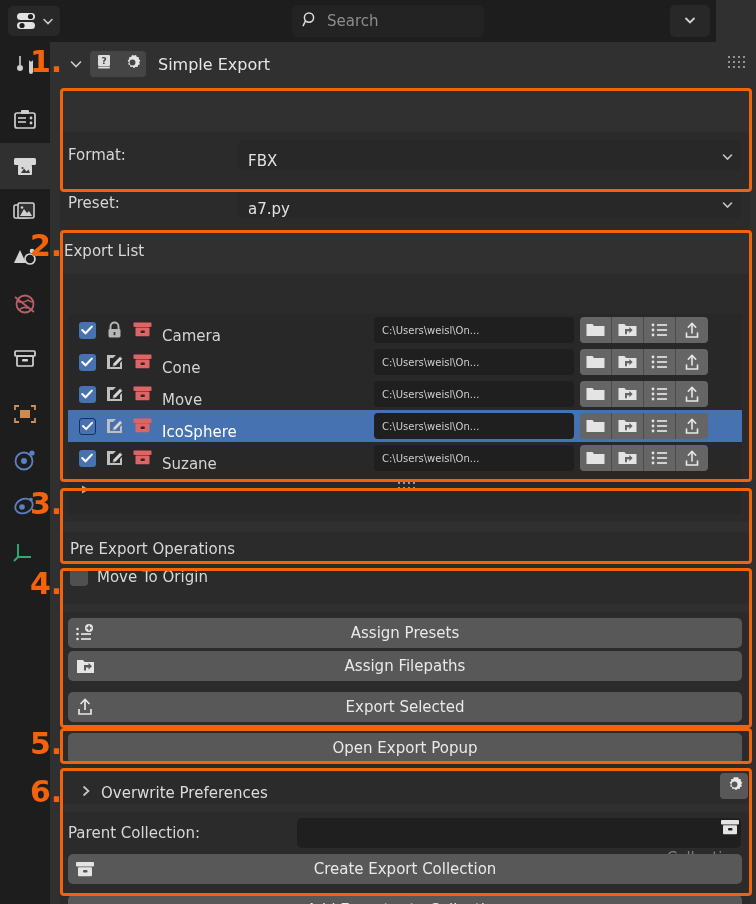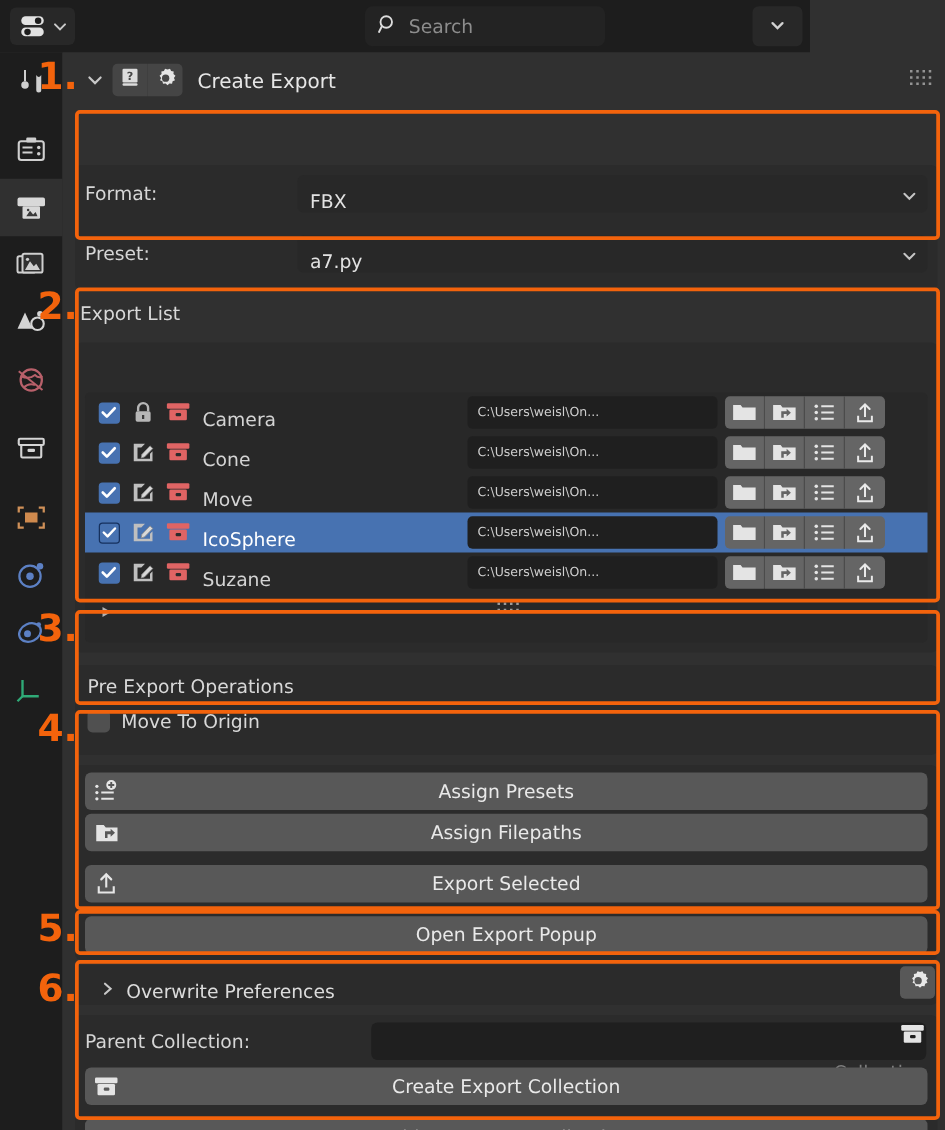--- a/index.html
+++ b/index.html
@@ -6,21 +6,21 @@
   html, body {
     width: 756px; height: 904px;
     background: #181818;
     font-family: "DejaVu Sans", "Liberation Sans", sans-serif;
     overflow: hidden;
   }
   #app { position: relative; width: 756px; height: 904px; background: #303030; }
 
   
   .topbar {
-    position: absolute; left: 0; top: 0; width: 648px; height: 42px;
+    position: absolute; left: 0; top: 0; width: 716px; height: 42px;
     background: #1d1d1d; display: flex; align-items: center;
   }
   .editor-select {
     margin-left: 8px; height: 30px; padding: 0 6px 0 8px;
     background: #282828; border-radius: 5px;
     display: flex; align-items: center; gap: 4px;
   }
   .ed-icon { width: 22px; height: 20px; display: block; }
   .chev-sm { width: 12px; height: 12px; display: block; }
 
@@ -361,21 +361,21 @@
         </span>
       </div>
       <div class="hdr-btn right" style="margin-left:-6px">
         <span>
           <svg width="19" height="19" viewBox="0 0 20 20">
             <path fill="#e4e4e4" d="M10 1.2 l1.6 1.5 2.1-.6 .9 2 2.2 .3 -.2 2.2 1.7 1.4 -1.3 1.8 .9 2 -2 .9 -.5 2.1 -2.2-.2 -1.6 1.5 -1.6-1.5 -2.2 .2 -.5-2.1 -2-.9 .9-2 -1.3-1.8 1.7-1.4 -.2-2.2 2.2-.3 .9-2 2.1 .6z"></path>
             <circle cx="10" cy="10" r="3.1" fill="#454545"></circle>
           </svg>
         </span>
       </div>
-      <span class="panel-title">Create Export</span>
+      <span class="panel-title">Simple Export</span>
       <span class="grip-dots">
         <i></i>
           <i></i>
           <i></i>
           <i></i>
           <i></i>
           <i></i>
           <i></i>
           <i></i>
           <i></i>

